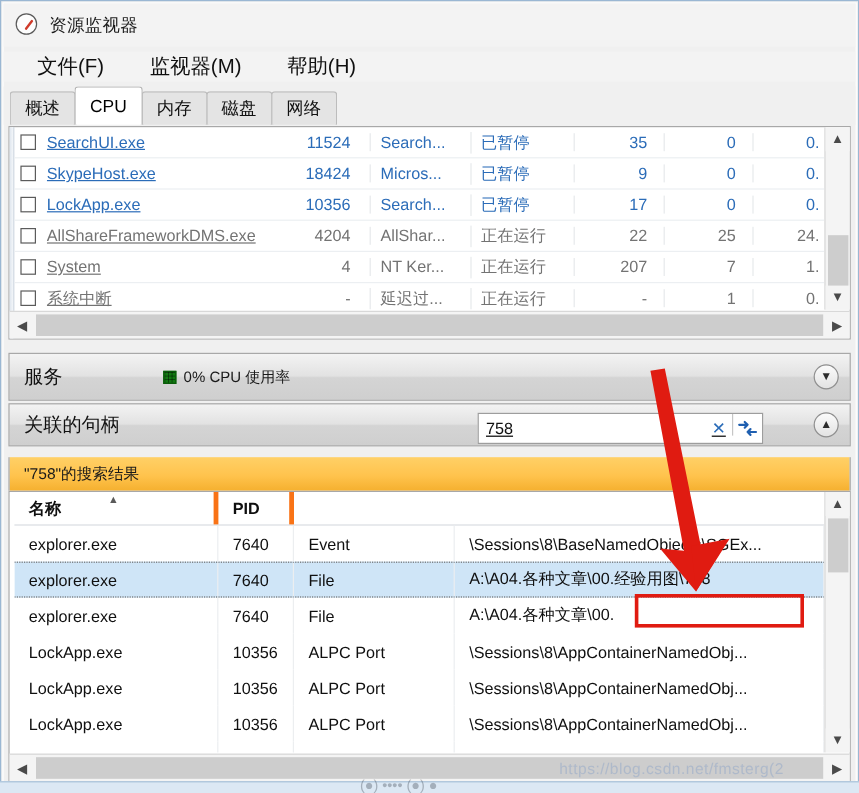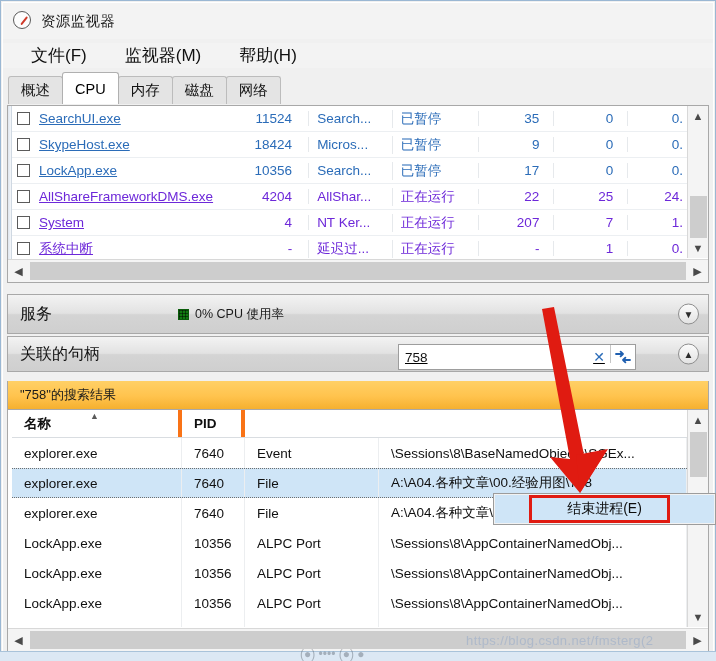--- a/index.html
+++ b/index.html
@@ -142,21 +142,21 @@
     position: absolute;
     left: 4px; top: 0; right: 21px; bottom: 24px;
     overflow: hidden;
   }
   .proc-row {
     position: relative;
     height: 26px;
     display: flex; align-items: center;
     border-bottom: 1px solid #eceff2;
     font-size: 13.5px;
-    color: #6d28d9;
+    color: #737373;
   }
   .proc-row.suspended { color: #2b6cb8; }
   .proc-cb {
     width: 13px; height: 13px;
     border: 1px solid #5b5b5b;
     background: #fff;
     margin: 0 9px 0 5px;
     flex: 0 0 auto;
   }
   .c-name { width: 208px; white-space: nowrap; overflow: hidden; text-decoration: underline; }
@@ -517,21 +517,21 @@
       <div class="btn down">▼</div>
     </div>
 
     <div class="hscroll">
       <div class="btn left">◀</div>
       <div class="thumb"></div>
       <div class="btn right">▶</div>
     </div>
   </div>
 
-  <div class="section-bar" style="left:7px; top:294px; width:702px; height:40px;gap:42px;">
+  <div class="section-bar" style="left:7px; top:294px; width:702px; height:40px;">
     <div class="section-title">服务</div>
     <div class="section-sub">
       <span class="green-sq"></span>
       <span>0% CPU 使用率</span>
     </div>
     <div class="chev-btn">▼</div>
   </div>
 
   <div class="section-bar" style="left:7px; top:336px; width:702px; height:36px;">
     <div class="section-title">关联的句柄</div>
@@ -622,23 +622,20 @@
       <div class="btn down">▼</div>
     </div>
 
     <div class="hscroll">
       <div class="btn left">◀</div>
       <div class="thumb"></div>
       <div class="btn right">▶</div>
     </div>
   </div>
 
-  <div class="ctxmenu">
-    <div class="ctx-item">结束进程(E)</div>
-  </div>
   <div class="ctx-redbox"></div>
 
   <div class="red-arrow">
     <svg width="140" height="205" viewBox="0 0 140 205" aria-hidden="true">
       <path d="M34 2 L64 150 L86 146 L60 188 L30 152 L50 154 L22 4 Z" fill="#e01b11"></path>
       <path d="M60 188 L88 144 L56 150 Z" fill="#e01b11"></path>
     </svg>
   </div>
 
   <div class="watermark">https://blog.csdn.net/fmsterg(2</div>

